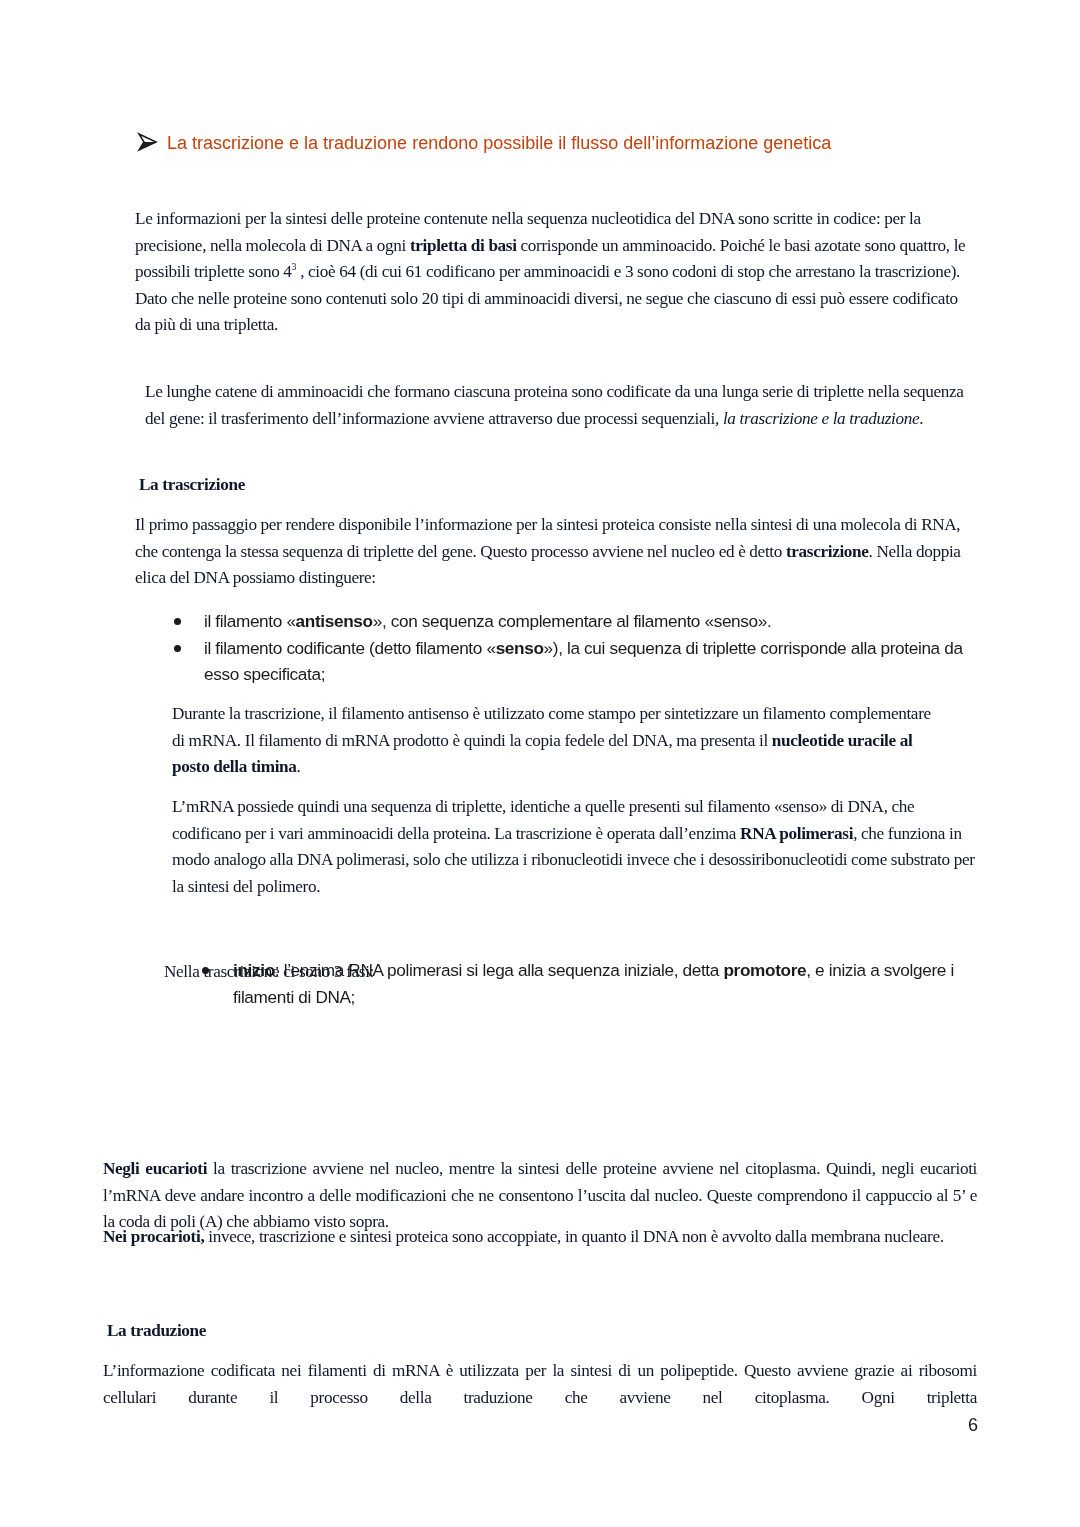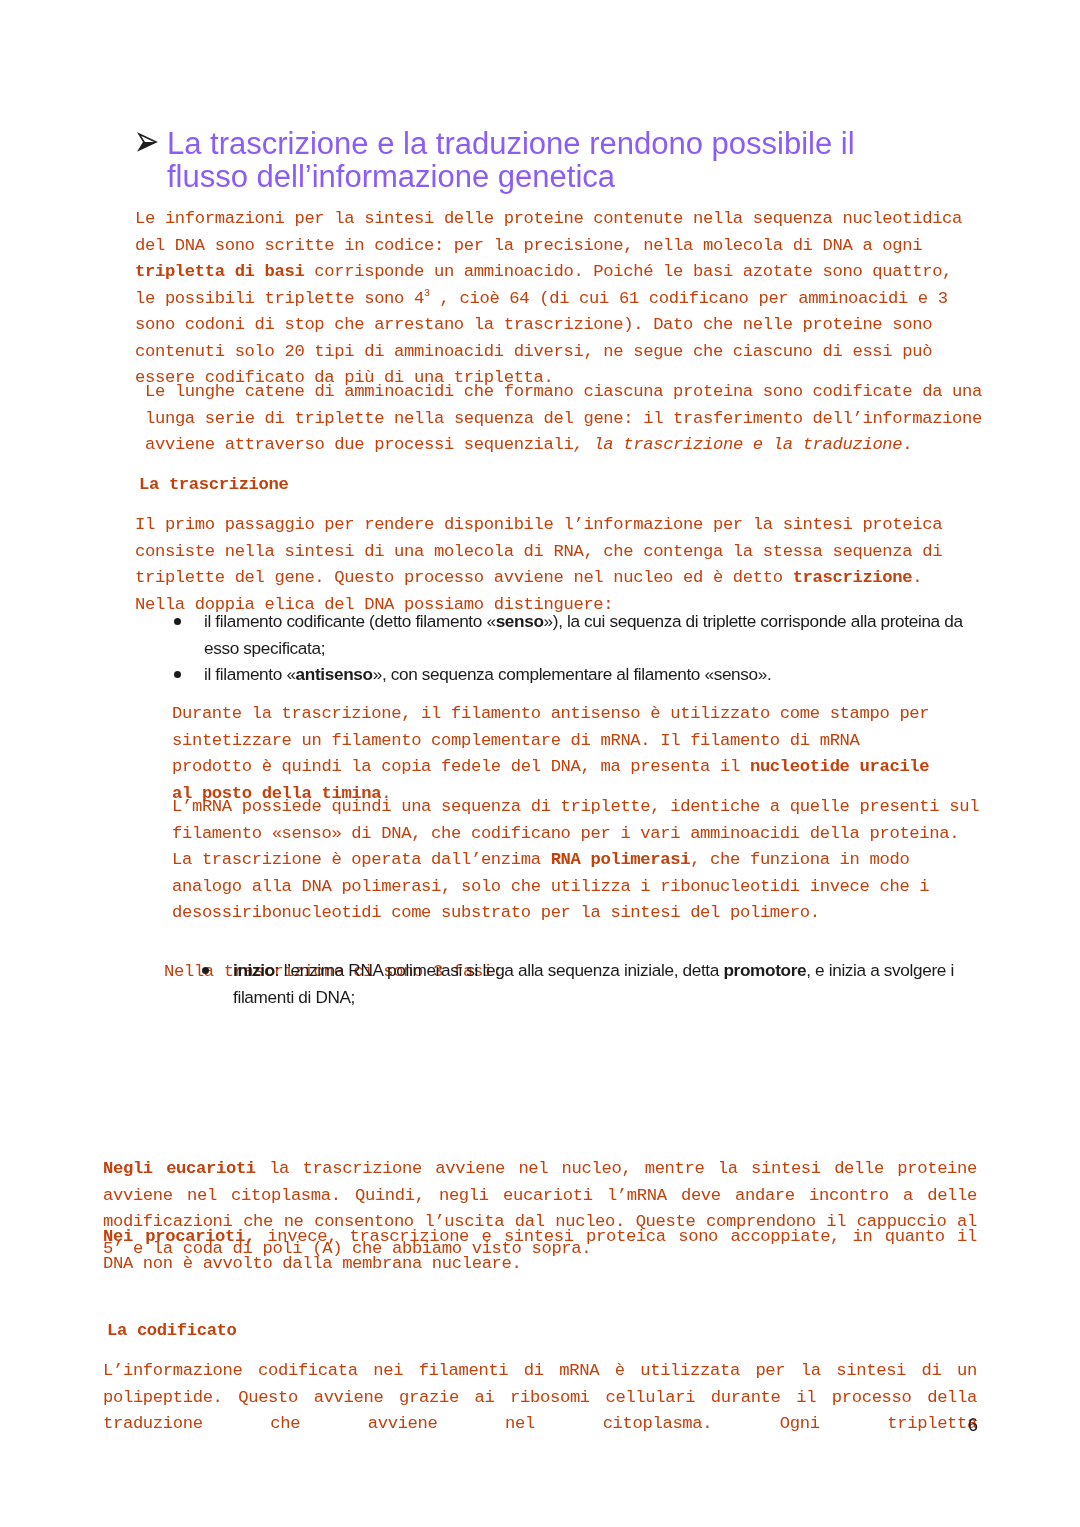--- a/index.html
+++ b/index.html
@@ -1,24 +1,24 @@
 <!DOCTYPE html>
 <html><head>
 <meta charset="utf-8">
 <style>
   html, body { margin: 0; padding: 0; background: #ffffff; }
   body { width: 1080px; height: 1527px; position: relative; overflow: hidden;
          font-family: "Liberation Sans", sans-serif; color: #1a1a1a; }
   .page { position: absolute; left: 0; top: 0; width: 1080px; height: 1527px; }
   .heading { position: absolute; left: 137px; top: 127px; width: 760px;
-             font-size: 31px; line-height: 33px; color: #8b5cf6; }
+             font-size: 18px; line-height: 33px; color: #c2410c; }
   .heading .arrow { position: absolute; left: 0; top: 2px; width: 22px; height: 26px; }
   .heading .text { margin-left: 30px; display: block; }
   .p { position: absolute; font-size: 17.2px; line-height: 26.5px; margin: 0;
-       font-family: Liberation Mono, monospace; letter-spacing: -0.35px; color: #c2410c; }
+       font-family: Liberation Serif, serif; letter-spacing: -0.35px; color: #0f172a; }
   .justify { text-align: justify; text-align-last: left; }
   .sub { font-weight: bold; }
   ul.bullets { position: absolute; margin: 0; padding: 0; list-style: none;
                font-size: 17.2px; line-height: 26.5px; letter-spacing: -0.35px; color: #1b1b1b;
                font-family: "Liberation Sans", sans-serif; }
   ul.bullets li { position: relative; padding-left: 0; }
   ul.bullets li .dot { position: absolute; width: 7px; height: 7px; border-radius: 50%; background: #1b1b1b; top: 10px; }
   b { font-weight: bold; }
   i { font-style: italic; }
   sup { font-size: 10px; vertical-align: super; line-height: 0; }
@@ -40,36 +40,36 @@
 
   <p class="p" style="left:135px; top:206px; width:842px;"><span>Le informazioni per la sintesi delle proteine contenute nella sequenza nucleotidica del DNA sono scritte in codice: per la precisione, nella molecola di DNA a ogni </span><b>tripletta di basi</b><span> corrisponde un amminoacido. Poiché le basi azotate sono quattro, le possibili triplette sono 4</span><sup>3</sup><span> , cioè 64 (di cui 61 codificano per amminoacidi e 3 sono codoni di stop che arrestano la trascrizione). Dato che nelle proteine sono contenuti solo 20 tipi di amminoacidi diversi, ne segue che ciascuno di essi può essere codificato da più di una tripletta.</span></p>
 
   <p class="p" style="left:145px; top:379px; width:842px;"><span> Le lunghe catene di amminoacidi che formano ciascuna proteina sono codificate da una lunga serie di triplette nella sequenza del gene: il trasferimento dell’informazione avviene attraverso due processi sequenziali</span><i>, la trascrizione e la traduzione</i><span>.</span></p>
 
   <p class="p sub" style="left:139px; top:472px;">La trascrizione</p>
 
   <p class="p" style="left:135px; top:512px; width:842px;"><span> Il primo passaggio per rendere disponibile l’informazione per la sintesi proteica consiste nella sintesi di una molecola di RNA, che contenga la stessa sequenza di triplette del gene. Questo processo avviene nel nucleo ed è detto </span><b>trascrizione</b><span>. Nella doppia elica del DNA possiamo distinguere:</span></p>
 
   <ul class="bullets" style="left:172px; top:608px; width:800px;">
+    <li style="padding-left:32px;"><span class="dot" style="left:2px;"></span><span>il filamento «</span><b>antisenso</b><span>», con sequenza complementare al filamento «senso».</span></li>
     <li style="padding-left:32px;"><span class="dot" style="left:2px;"></span><span>il filamento codificante (detto filamento «</span><b>senso</b><span>»), la cui sequenza di triplette corrisponde alla proteina da esso specificata;</span></li>
-    <li style="padding-left:32px;"><span class="dot" style="left:2px;"></span><span>il filamento «</span><b>antisenso</b><span>», con sequenza complementare al filamento «senso».</span></li>
   </ul>
 
   <p class="p" style="left:172px; top:701px; width:770px;"><span> Durante la trascrizione, il filamento antisenso è utilizzato come stampo per sintetizzare un filamento complementare di mRNA. Il filamento di mRNA prodotto è quindi la copia fedele del DNA, ma presenta il </span><b>nucleotide uracile al posto della timina</b><span>.</span></p>
 
   <p class="p" style="left:172px; top:794px; width:808px;"><span> L’mRNA possiede quindi una sequenza di triplette, identiche a quelle presenti sul filamento «senso» di DNA, che codificano per i vari amminoacidi della proteina. La trascrizione è operata dall’enzima </span><b>RNA polimerasi</b><span>, che funziona in modo analogo alla DNA polimerasi, solo che utilizza i ribonucleotidi invece che i desossiribonucleotidi come substrato per la sintesi del polimero.</span></p>
 
   <p class="p" style="left:164px; top:914px;margin-top:45px;"> Nella trascrizione ci sono 3 fasi:</p>
 
   <ul class="bullets" style="left:200px; top:957px; width:760px;">
     <li style="padding-left:33px;"><span class="dot" style="left:2px;"></span><b> inizio</b><span>: l’enzima RNA polimerasi si lega alla sequenza iniziale, detta </span><b>promotore</b><span>, e inizia a svolgere i filamenti di DNA;</span></li>
   </ul>
 
   <p class="p justify" style="left:103px; top:1156px; width:874px;"><b> Negli eucarioti</b><span> la trascrizione avviene nel nucleo, mentre la sintesi delle proteine avviene nel citoplasma. Quindi, negli eucarioti l’mRNA deve andare incontro a delle modificazioni che ne consentono l’uscita dal nucleo. Queste comprendono il cappuccio al 5’ e la coda di poli (A) che abbiamo visto sopra.</span></p>
 
   <p class="p justify" style="left:103px; top:1224px; width:874px;"><b>Nei procarioti,</b><span> invece, trascrizione e sintesi proteica sono accoppiate, in quanto il DNA non è avvolto dalla membrana nucleare.</span></p>
 
-  <p class="p sub" style="left:107px; top:1318px;">La codificato</p>
+  <p class="p sub" style="left:107px; top:1318px;">La traduzione</p>
 
   <p class="p justify" style="left:103px; top:1358px; width:874px; text-align-last: justify;"> L’informazione codificata nei filamenti di mRNA è utilizzata per la sintesi di un polipeptide. Questo avviene grazie ai ribosomi cellulari durante il processo della traduzione che avviene nel citoplasma. Ogni tripletta</p>
 
   <div class="pagenum">6</div>
 </div>
 
 </body></html>

